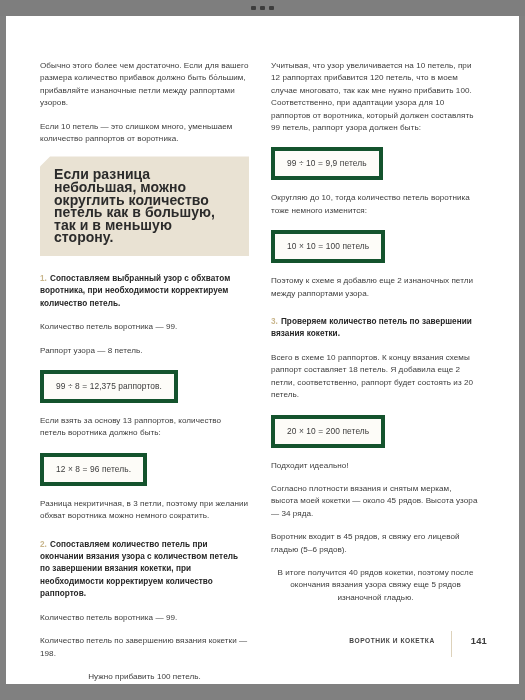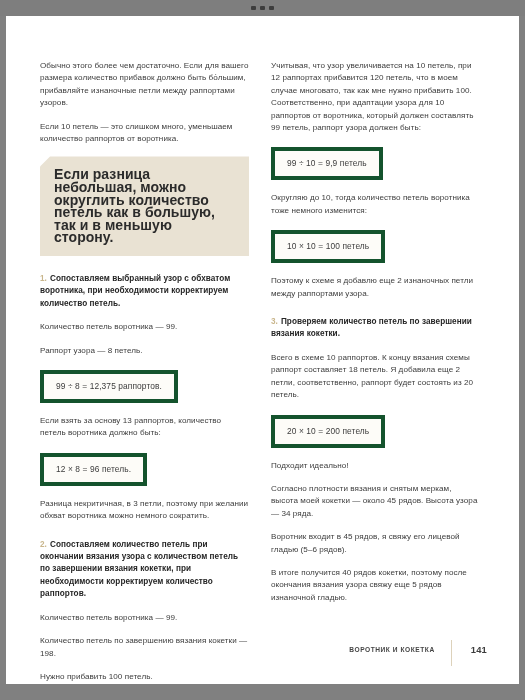--- a/index.html
+++ b/index.html
@@ -64,21 +64,21 @@
     width: 209px;
     flex: 0 0 209px;
   }
   p.body {
     font-size: 8.1px;
     line-height: 12.4px;
     color: #3c3c3c;
     margin: 0 0 11px 0;
     letter-spacing: 0.05px;
   }
-  p.body.last { margin-bottom: 0; }
+  p.body.last { margin-bottom: 0; text-align: center; }
 
   .callout {
     background: #e9e2d3;
     padding: 12px 14px 12px 14px;
     margin: 7px 0 17px 0;
     -webkit-clip-path: polygon(10px 0, 100% 0, 100% 100%, 0 100%, 0 10px);
     clip-path: polygon(10px 0, 100% 0, 100% 100%, 0 100%, 0 10px);
   }
   .callout p {
     margin: 0;
@@ -112,21 +112,21 @@
     font-size: 8.4px;
     line-height: 11px;
     color: #3c3c3c;
     letter-spacing: 0.1px;
   }
 
   .footer {
     position: absolute;
     left: 34px;
     right: 32px;
-    bottom: 22px;
+    bottom: 31px;
     height: 22px;
   }
   .footer-right {
     position: absolute;
     right: 0;
     bottom: 0;
     display: flex;
     align-items: center;
     gap: 0;
   }

